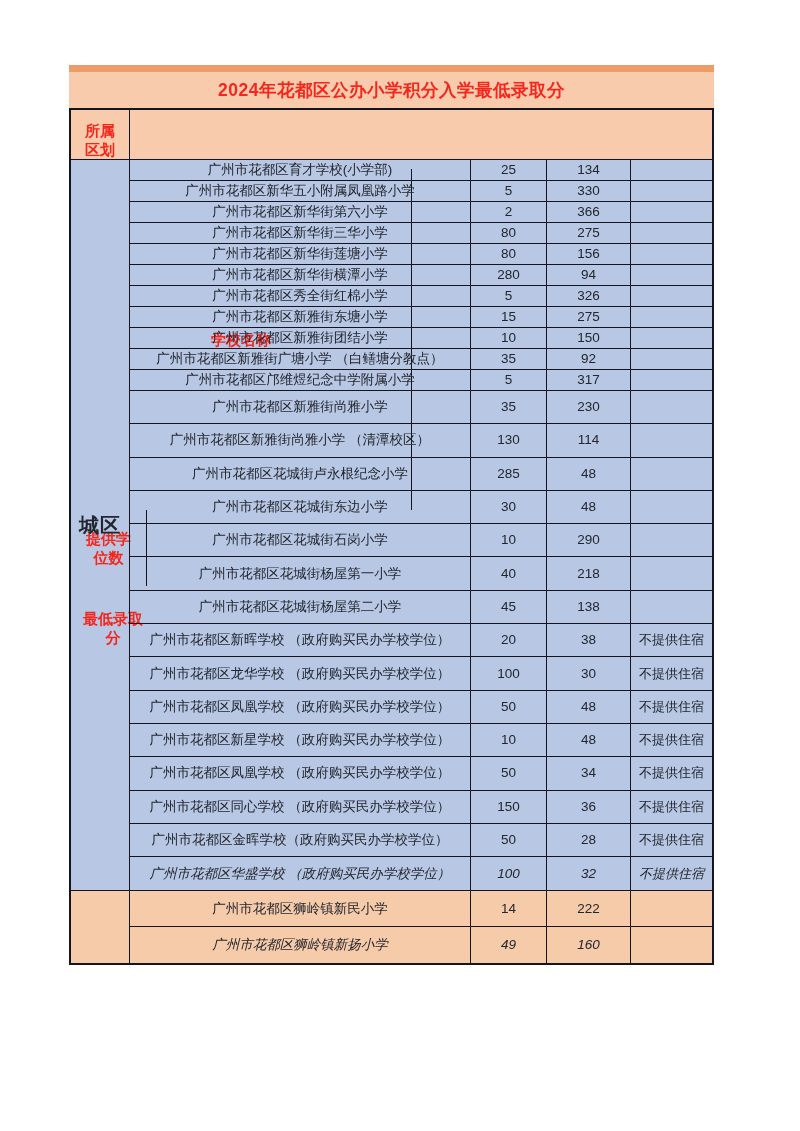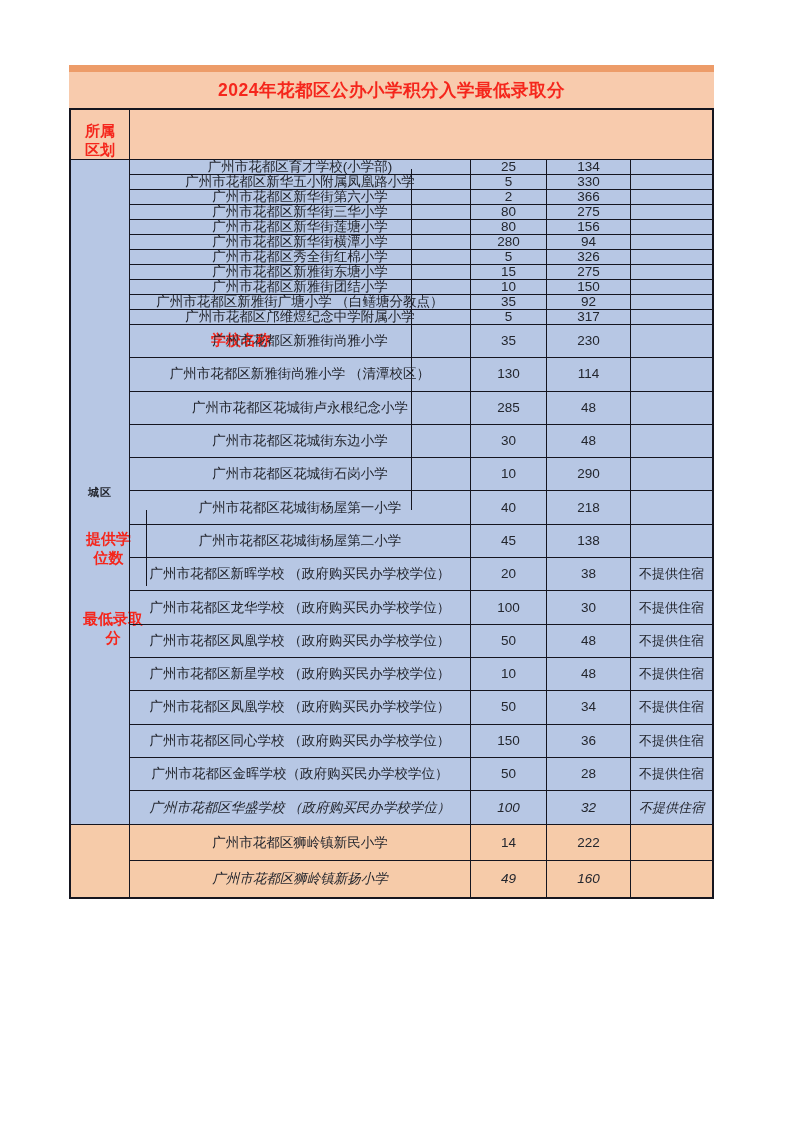--- a/index.html
+++ b/index.html
@@ -27,30 +27,30 @@
     border-right:1.5px solid var(--c-border);}
   .hcell:last-child{border-right:none;}
   .w-district{width:59px;flex:0 0 59px;}
   .w-school{width:341px;flex:0 0 341px;}
   .w-seats{width:76px;flex:0 0 76px;}
   .w-score{width:84px;flex:0 0 84px;}
   .w-remark{flex:1 1 auto;}
   .section{display:flex;border-bottom:1.5px solid var(--c-border);}
   .section:last-child{border-bottom:none;}
   .district-cell{width:59px;flex:0 0 59px;display:flex;align-items:center;justify-content:center;
-    border-right:1.5px solid var(--c-border);font-size:11px;font-weight:600;letter-spacing:1px;}
+    border-right:1.5px solid var(--c-border);font-size:20px;font-weight:600;letter-spacing:1px;}
   .rows{flex:1 1 auto;display:flex;flex-direction:column;}
   .row{display:flex;border-bottom:1.5px solid var(--c-border);}
   .row:last-child{border-bottom:none;font-style:italic;}
   .cell{display:flex;align-items:center;justify-content:center;text-align:center;
     border-right:1.5px solid var(--c-border);font-size:13.5px;line-height:16px;padding:0 3px;}
   .cell.w-remark{border-right:none;font-size:13px;}
   .section[data-si="0"]{background:var(--c-row-blue-bg);}
   .section[data-si="0"] .row{height:33.3px;}
-  .section[data-si="0"] .row:nth-child(-n+11){height:15px;}
+  .section[data-si="0"] .row:nth-child(-n+11){height:21px;}
   .section[data-si="1"]{background:var(--c-row-peach-bg);}
   .section[data-si="1"] .row{height:36px;}
 </style>
 </head>
 <body>
 
 <div class="page">
   <div class="tbl-wrap">
 
     <div class="top-strip"></div>

